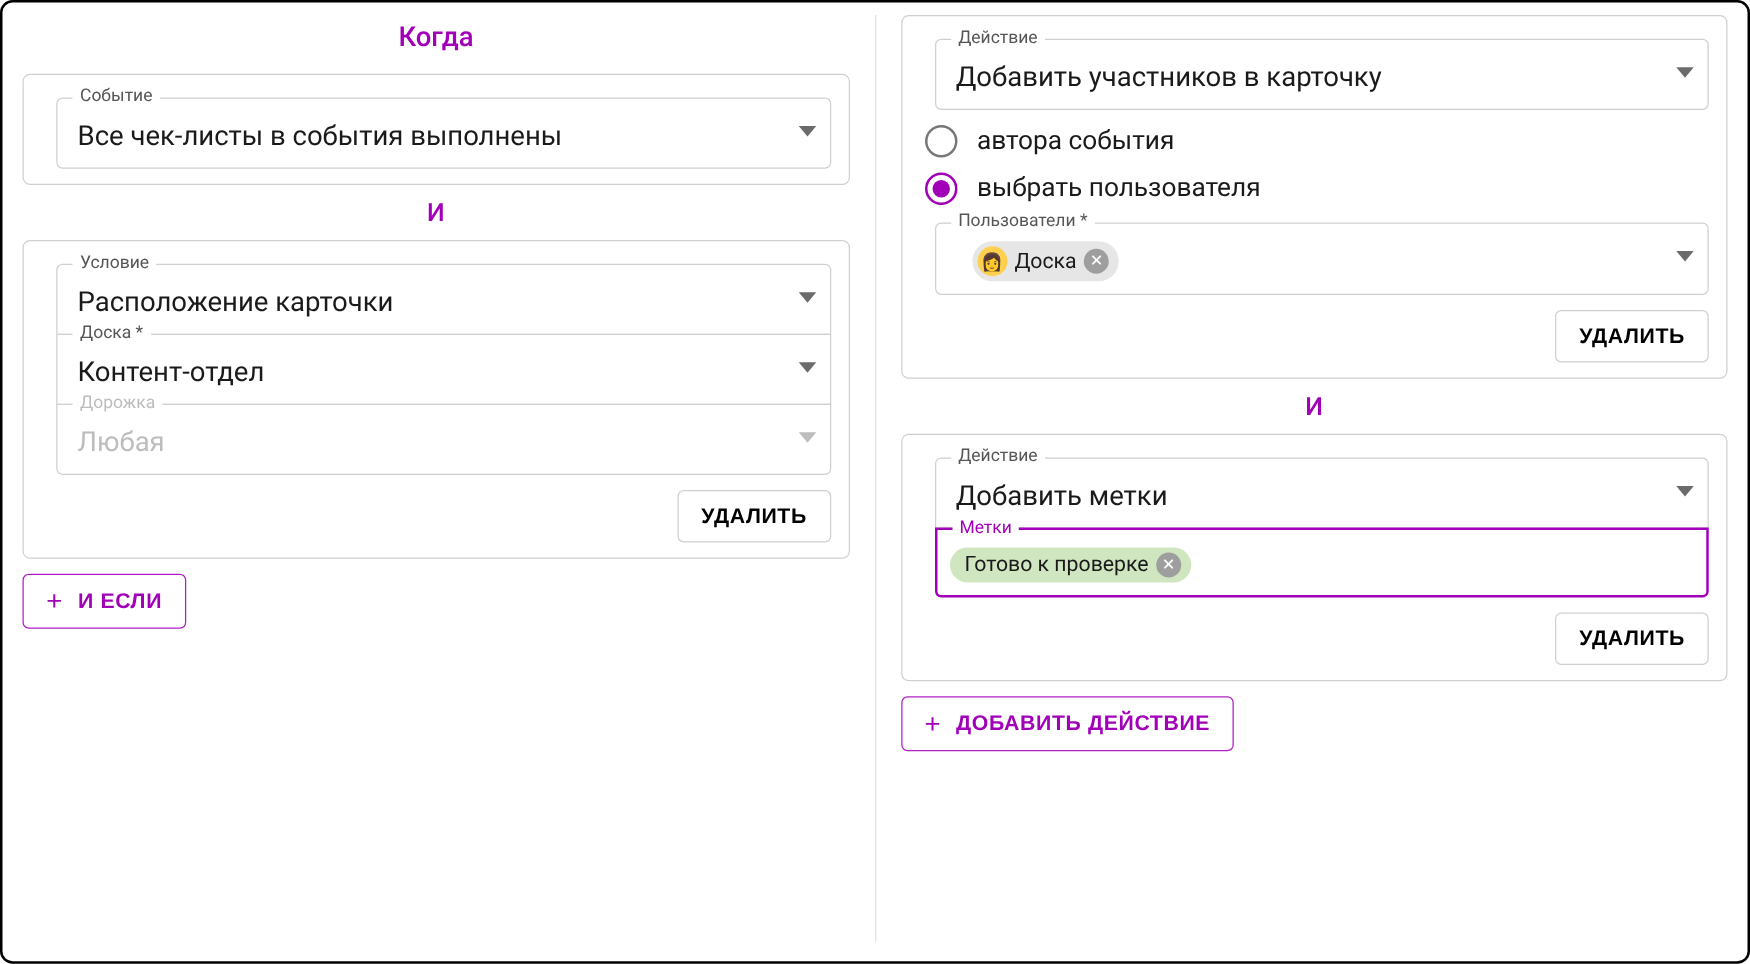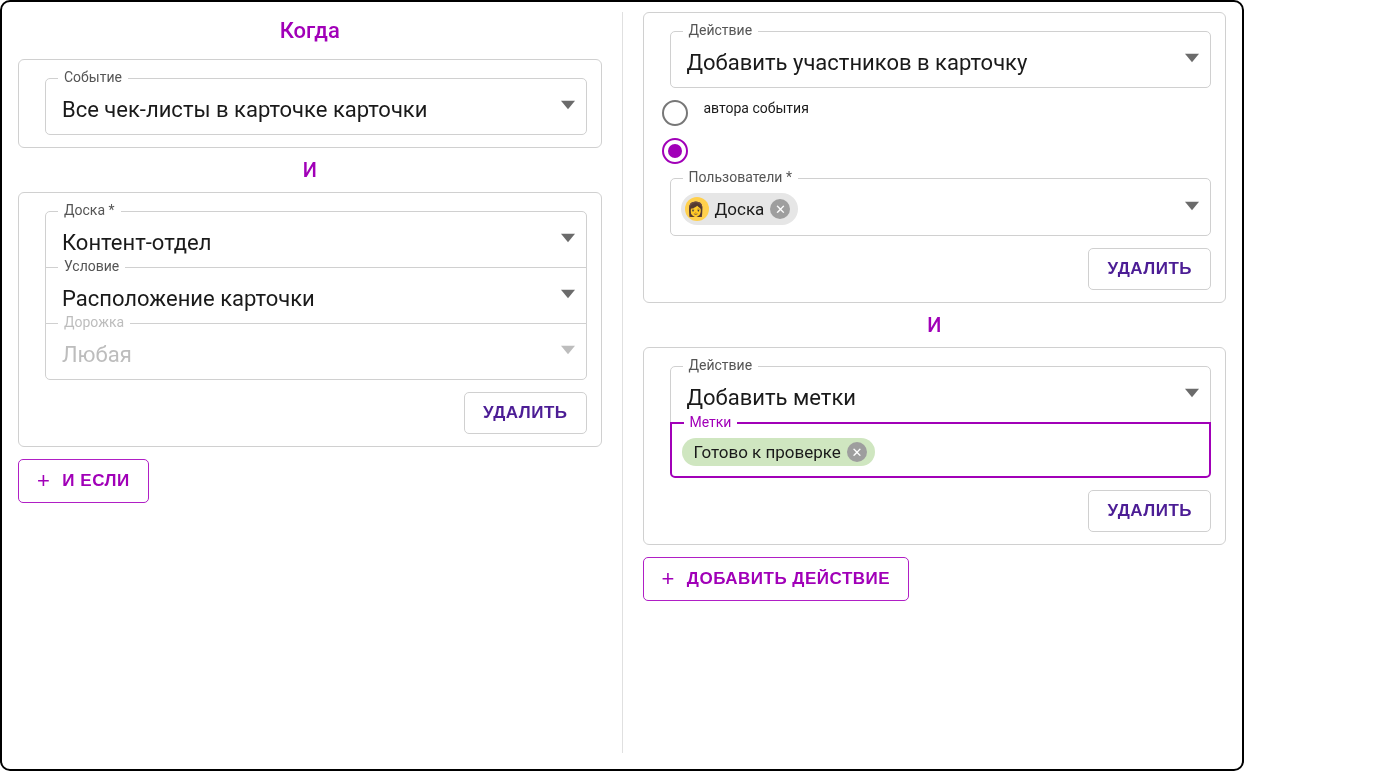--- a/index.html
+++ b/index.html
@@ -15,21 +15,21 @@
     --tag-green:#cfe6c0;
   }
   *{box-sizing:border-box;}
   body{
     margin:0;
     font-family:"Segoe UI",Roboto,Arial,sans-serif;
     background:#fff;
     color:var(--text);
   }
   .frame{
-    width:1244px;
+    width:1400px;
     height:771px;
     border:2px solid #000;
     border-radius:10px;
     display:flex;
     position:relative;
     padding:10px 16px 16px 16px;
   }
   .col{
     flex:1;
     display:flex;
@@ -98,23 +98,23 @@
   .dd-arrow{
     width:36px;
     text-align:center;
     color:#6b6b6b;
     font-size:14px;
   }
   .dd-arrow svg{width:14px;height:14px;fill:currentColor;}
   
   .radio-row{
     display:flex;
-    align-items:flex-start;
+    align-items:center;
     gap:16px;
-    font-size:14px;
+    font-size:21px;
     margin:12px 0 4px 4px;
     cursor:pointer;
   }
   .radio-outer{
     width:26px;height:26px;border-radius:50%;
     border:2px solid #777;
     display:flex;align-items:center;justify-content:center;
   }
   .radio-row.selected .radio-outer{ border-color:var(--purple);}
   .radio-inner{
@@ -164,21 +164,21 @@
     margin-top:12px;
   }
   .btn{
     border:1px solid var(--border);
     background:#fff;
     border-radius:5px;
     padding:10px 18px;
     font-size:17px;
     font-weight:600;
     letter-spacing:.5px;
-    color:#4c1d95;
+    color:#000000;
     cursor:pointer;
   }
   .btn-outline{
     border:1px solid var(--purple-light);
     background:#fff;
     border-radius:5px;
     padding:10px 18px;
     font-size:17px;
     font-weight:600;
     letter-spacing:.5px;
@@ -195,40 +195,40 @@
 <body>
 
 <div class="frame">
 
   <div class="col">
     <div class="title">Когда</div>
 
     <div class="card">
       <div class="field">
         <span class="field-label">Событие</span>
-        <span class="field-value">Все чек-листы в карточке карточки</span>
+        <span class="field-value">Все чек-листы в события выполнены</span>
         <span class="dd-arrow"><svg viewBox="0 0 10 6">
               <path d="M0 0l5 6 5-6z"></path>
             </svg></span>
       </div>
     </div>
 
     <div class="connector">И</div>
 
     <div class="card">
+      <div class="field stack">
+        <span class="field-label">Условие</span>
+        <span class="field-value">Расположение карточки</span>
+        <span class="dd-arrow"><svg viewBox="0 0 10 6">
+              <path d="M0 0l5 6 5-6z"></path>
+            </svg></span>
+      </div>
       <div class="field stack">
         <span class="field-label">Доска *</span>
         <span class="field-value">Контент-отдел</span>
-        <span class="dd-arrow"><svg viewBox="0 0 10 6">
-              <path d="M0 0l5 6 5-6z"></path>
-            </svg></span>
-      </div>
-      <div class="field stack">
-        <span class="field-label">Условие</span>
-        <span class="field-value">Расположение карточки</span>
         <span class="dd-arrow"><svg viewBox="0 0 10 6">
               <path d="M0 0l5 6 5-6z"></path>
             </svg></span>
       </div>
       <div class="field disabled">
         <span class="field-label">Дорожка</span>
         <span class="field-value placeholder">Любая</span>
         <span class="dd-arrow"><svg viewBox="0 0 10 6">
               <path d="M0 0l5 6 5-6z"></path>
             </svg></span>
@@ -258,23 +258,24 @@
       </div>
 
       <div class="radio-row">
         <span class="radio-outer"></span>
         <span>автора события</span>
       </div>
       <div class="radio-row selected">
         <span class="radio-outer">
             <span class="radio-inner"></span>
           </span>
-      </div>
-
-      <div class="field" style="margin-top:14px;">
+        <span>выбрать пользователя</span>
+      </div>
+
+      <div class="field" style="margin-top:14px;padding-left:19px;">
         <span class="field-label">Пользователи *</span>
         <div class="chip-row">
           <span class="chip">
             <span class="avatar">👩</span>
             <span>Доска</span>
             <span class="x">✕</span>
           </span>
         </div>
         <span class="dd-arrow"><svg viewBox="0 0 10 6">
               <path d="M0 0l5 6 5-6z"></path>

